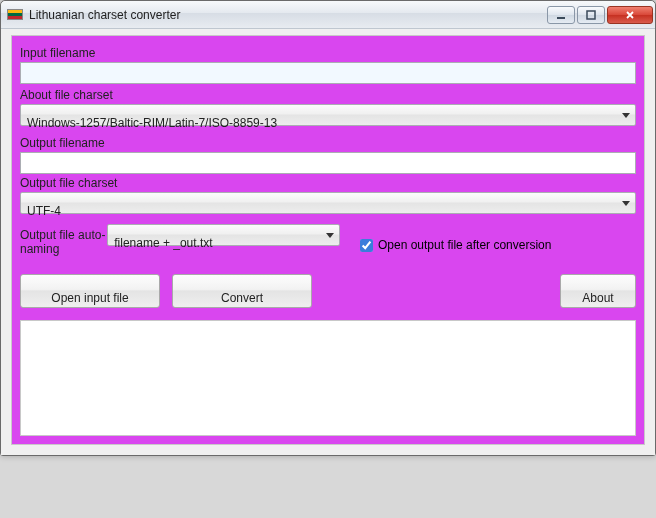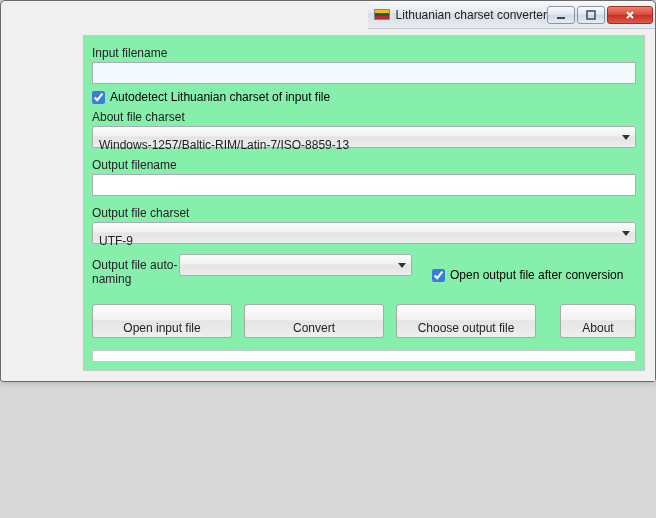--- a/index.html
+++ b/index.html
@@ -6,28 +6,27 @@
   body {
     font-family: "Segoe UI", Tahoma, sans-serif;
     font-size: 12px;
     background: #d8d8d8;
     width: 656px;
     height: 518px;
     overflow: hidden;
   }
   .window {
     width: 656px;
-    height: 382px;
+    height: 456px;
     background: #f0f0f0;
     border: 1px solid #6a6a6a;
     border-radius: 5px 5px 3px 3px;
     box-shadow: 0 0 6px rgba(0,0,0,0.25);
     display: flex;
     flex-direction: column;
-    align-items: flex-end;
   }
   .titlebar {
     height: 28px;
     background: linear-gradient(#f7f9fb, #e4e9ef 45%, #d7dde5 46%, #e8ecf1);
     border-bottom: 1px solid #bfc7d0;
     border-radius: 5px 5px 0 0;
     display: flex;
     align-items: center;
     padding: 0 2px 0 6px;
   }
@@ -61,21 +60,21 @@
   }
   .client {
     flex:1;
     padding: 6px 10px 10px 10px;
     background: #f0f0f0;
   }
   .panel {
     width: 100%;
     height: 100%;
     border: 1px solid #c8c8c8;
-    background: #86efac;
+    background: #d946ef;
     padding: 6px 8px 8px 8px;
     display:flex;
     flex-direction:column;
   }
   .lbl { color:#222; margin-bottom:2px; margin-top:4px; font-size:12px; }
   .textin {
     width: 100%;
     height: 22px;
     border: 1px solid #abadb3;
     background: #fff;
@@ -162,57 +161,53 @@
       </div>
     </div>
   </div>
 
   <div class="client">
     <div class="panel">
 
       <div class="lbl">Input filename</div>
       <input class="textin hl" value="" style="">
 
-      <label class="chkrow">
-        <input type="checkbox" id="cb1" checked="" style="">
-        <span>Autodetect Lithuanian charset of input file</span>
-      </label>
 
       <div class="lbl">About file charset</div>
       <div class="combo">
         <span>Windows-1257/Baltic-RIM/Latin-7/ISO-8859-13</span>
         <span class="arrow"></span>
       </div>
 
       <div class="lbl" style="margin-top:10px">Output filename</div>
       <input class="textin" value="" style="">
 
-      <div class="lbl" style="margin-top:10px">Output file charset</div>
+      <div class="lbl" style="margin-top:2px">Output file charset</div>
       <div class="combo">
-        <span>UTF-9</span>
+        <span>UTF-4</span>
         <span class="arrow"></span>
       </div>
 
       <div class="row" style="margin-top:10px">
         <div class="col half">
           <div class="lbl">Output file auto-naming</div>
           <div class="combo">
+            <span>filename + _out.txt</span>
             <span class="arrow"></span>
           </div>
         </div>
         <label class="chkrow chkrow2">
           <input type="checkbox" id="cb2" checked="" style="">
           <span>Open output file after conversion</span>
         </label>
       </div>
 
       <div class="btnrow">
         <button class="btn">Open input file</button>
         <button class="btn">Convert</button>
-        <button class="btn">Choose output file</button>
         <div class="spacer"></div>
         <button class="btn narrow">About</button>
       </div>
 
       <div class="log"></div>
 
     </div>
   </div>
 </div>
 

